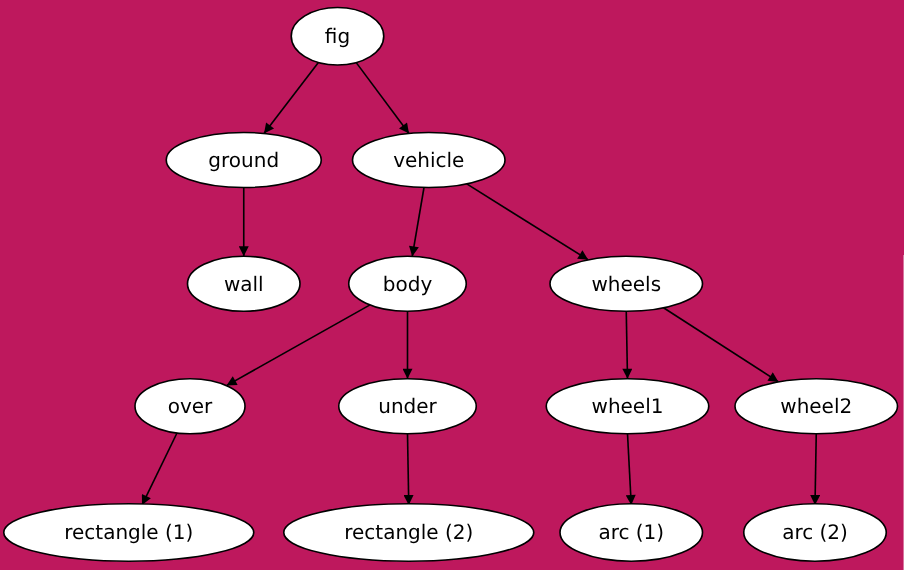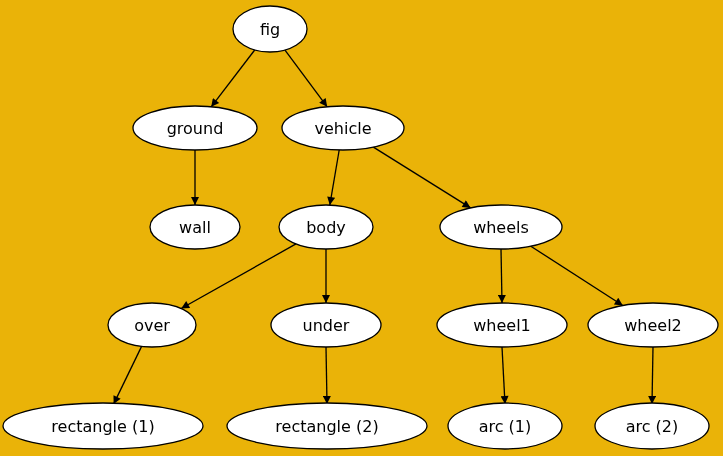--- a/index.html
+++ b/index.html
@@ -1,19 +1,19 @@
 <!DOCTYPE html>
 <html><head>
 <meta charset="utf-8">
 <style>
   html, body { margin: 0; padding: 0; background: #ffffff; }
   .canvas {
     width: 723px;
     height: 456px;
-    background: #eab308;
+    background: #be185d;
     position: relative;
     overflow: hidden;
   }
   svg { display: block; }
   .node ellipse {
     fill: #ffffff;
     stroke: #000000;
     stroke-width: 1.3;
   }
   .node text {

